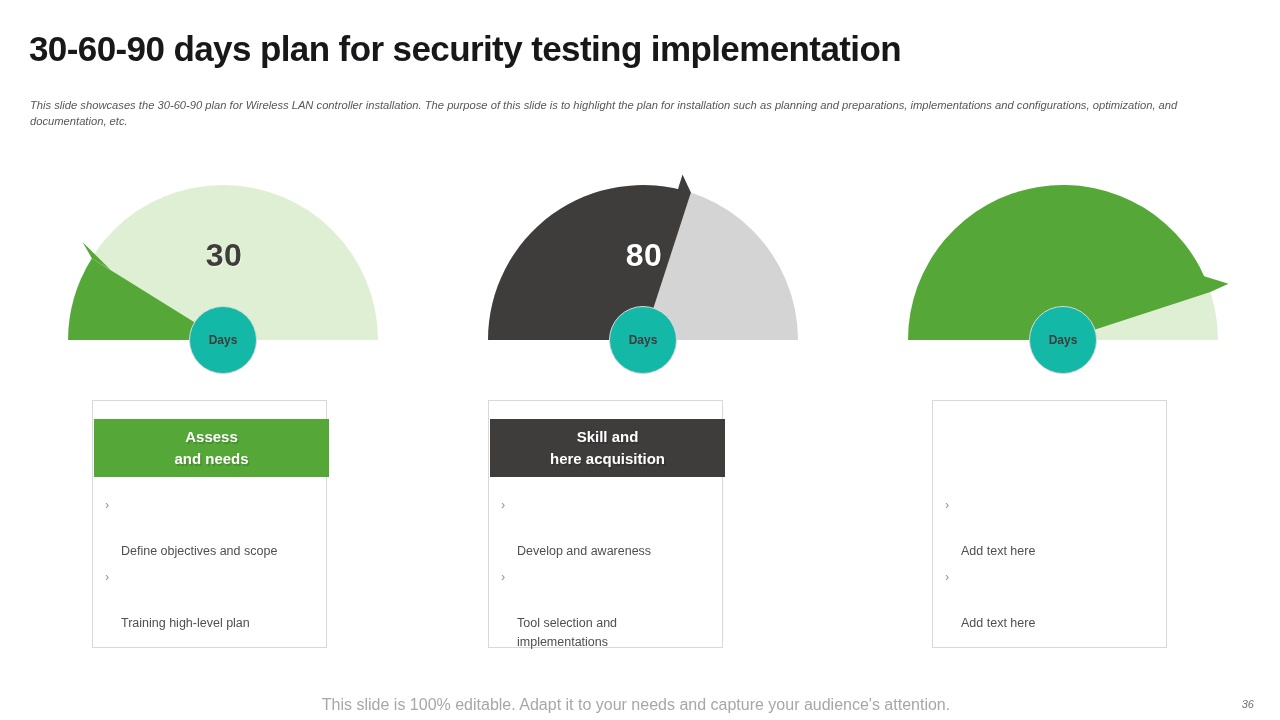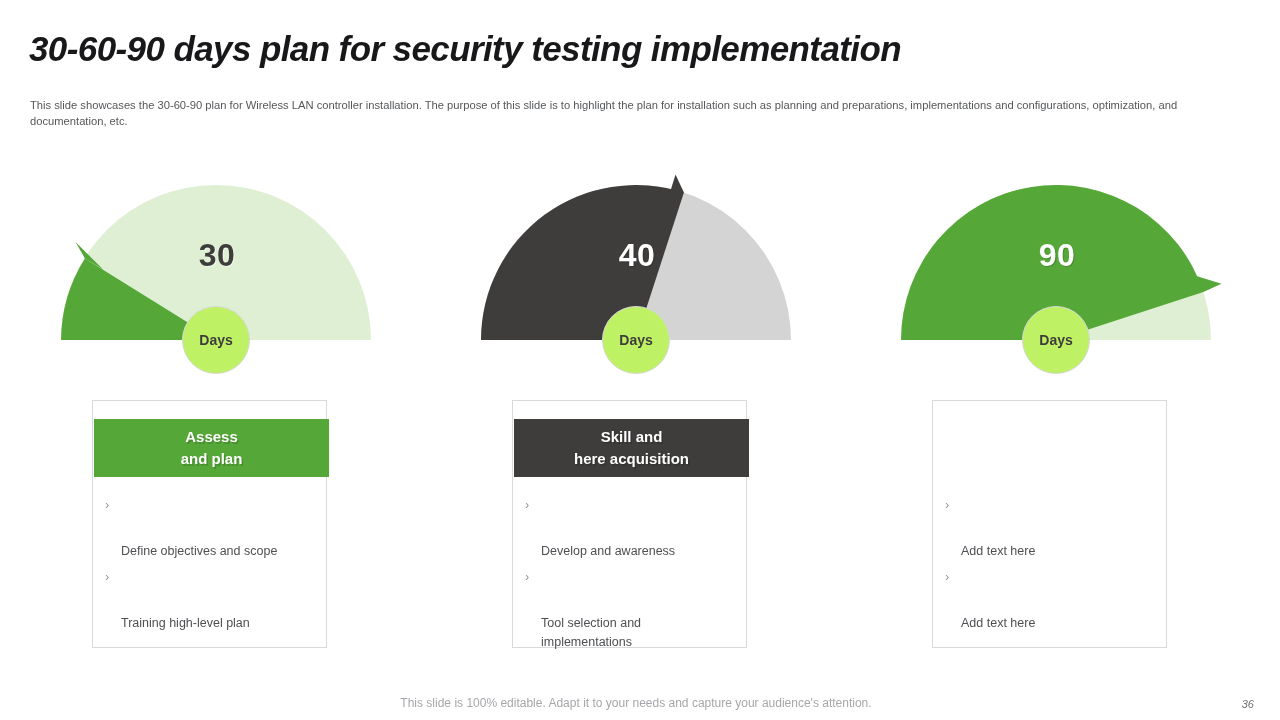--- a/index.html
+++ b/index.html
@@ -20,36 +20,36 @@
   .slide-title {
     position: absolute;
     left: 29px;
     top: 30px;
     width: 1200px;
     font-size: 35px;
     font-weight: bold;
     letter-spacing: -0.6px;
     color: #18181a;
     line-height: 1.1;
-    font-style: italic;
   }
   .slide-subtitle {
     position: absolute;
     left: 30px;
     top: 97px;
     width: 1165px;
     font-size: 11.2px;
     line-height: 1.45;
     color: #55575a;
+    font-style: italic;
   }
 
   
   .gauge-row {
     position: absolute;
-    left: 7px;
+    left: 14px;
     top: 165px;
     width: 1015px;
     height: 220px;
   }
   .gauge-block {
     position: absolute;
     top: 0;
     width: 380px;
     height: 220px;
   }
@@ -75,27 +75,27 @@
   .gauge-value.dark { color: #3f3d3c; text-shadow: 1px 1px 0 rgba(255,255,255,0.55); }
   .gauge-value.light { color: #ffffff; text-shadow: 1px 1px 1px rgba(0,0,0,0.18); }
 
   .gauge-hub {
     position: absolute;
     left: 155px;
     top: 141px;
     width: 68px;
     height: 68px;
     border-radius: 50%;
-    background: #bef264;
+    background: #14b8a6;
     border: 1px solid #d8d8d8;
     box-sizing: border-box;
     display: flex;
     align-items: center;
     justify-content: center;
-    font-size: 14px;
+    font-size: 12px;
     font-weight: bold;
     color: #3f3d3c;
   }
 
   
   .card-row {
     position: absolute;
     left: 0;
     top: 400px;
     width: 1094px;
@@ -104,21 +104,21 @@
   .card {
     position: absolute;
     top: 0;
     width: 235px;
     height: 248px;
     border: 1px solid #d9d9d9;
     box-sizing: border-box;
     background: #ffffff;
   }
   .card.c1 { left: 92px; }
-  .card.c2 { left: 512px; }
+  .card.c2 { left: 488px; }
   .card.c3 { left: 932px; }
 
   .card-header {
     position: absolute;
     left: 1px;
     top: 18px;
     width: 235px;
     height: 58px;
     box-sizing: border-box;
     display: flex;
@@ -160,21 +160,21 @@
   }
   .card-item-text { flex: 1 1 auto; margin-top: 46px; }
 
   
   .footer-note {
     position: absolute;
     left: 0;
     top: 696px;
     width: 1272px;
     text-align: center;
-    font-size: 12px;
+    font-size: 16px;
     color: #a5a7aa;
   }
   .page-number {
     position: absolute;
     right: 26px;
     bottom: 10px;
     font-size: 11px;
     color: #6e7074;
     font-style: italic;
   }
@@ -202,47 +202,46 @@
     </div>
   </div>
 
   <div class="gauge-block g2">
     <svg class="gauge-svg" width="380" height="220" viewBox="0 0 380 220">
       <path fill="#d4d4d4" d="M 34 175 A 155 155 0 0 1 344 175 Z"></path>
 
       <path fill="#3f3d3c" d="M 34 175 A 155 155 0 0 1 236.9 27.6 L 189 175 Z"></path>
       <path fill="#3f3d3c" d="M 236.9 27.6 L 228.5 9.5 L 217.5 45.2 Z"></path>
     </svg>
-    <div class="gauge-value light">40</div>
+    <div class="gauge-value light">80</div>
     <div class="gauge-hub">
       <span>Days</span>
     </div>
   </div>
 
   <div class="gauge-block g3">
     <svg class="gauge-svg" width="380" height="220" viewBox="0 0 380 220">
       <path fill="#deefd3" d="M 34 175 A 155 155 0 0 1 344 175 Z"></path>
 
       <path fill="#55a838" d="M 34 175 A 155 155 0 0 1 336.4 127.1 L 189 175 Z"></path>
       <path fill="#55a838" d="M 336.4 127.1 L 354.5 118.8 L 318.8 107.8 Z"></path>
     </svg>
-    <div class="gauge-value light">90</div>
     <div class="gauge-hub">
       <span>Days</span>
     </div>
   </div>
 
 </div>
 
 <div class="card-row">
 
   <div class="card c1">
     <div class="card-header green">
       <span>Assess</span>
-      <span>and plan</span>
+      <span>and needs</span>
     </div>
     <div class="card-list">
       <div class="card-item">
         <span class="chev">›</span>
         <span class="card-item-text">Define objectives and scope</span>
       </div>
       <div class="card-item">
         <span class="chev">›</span>
         <span class="card-item-text">Training high-level plan</span>
       </div>

